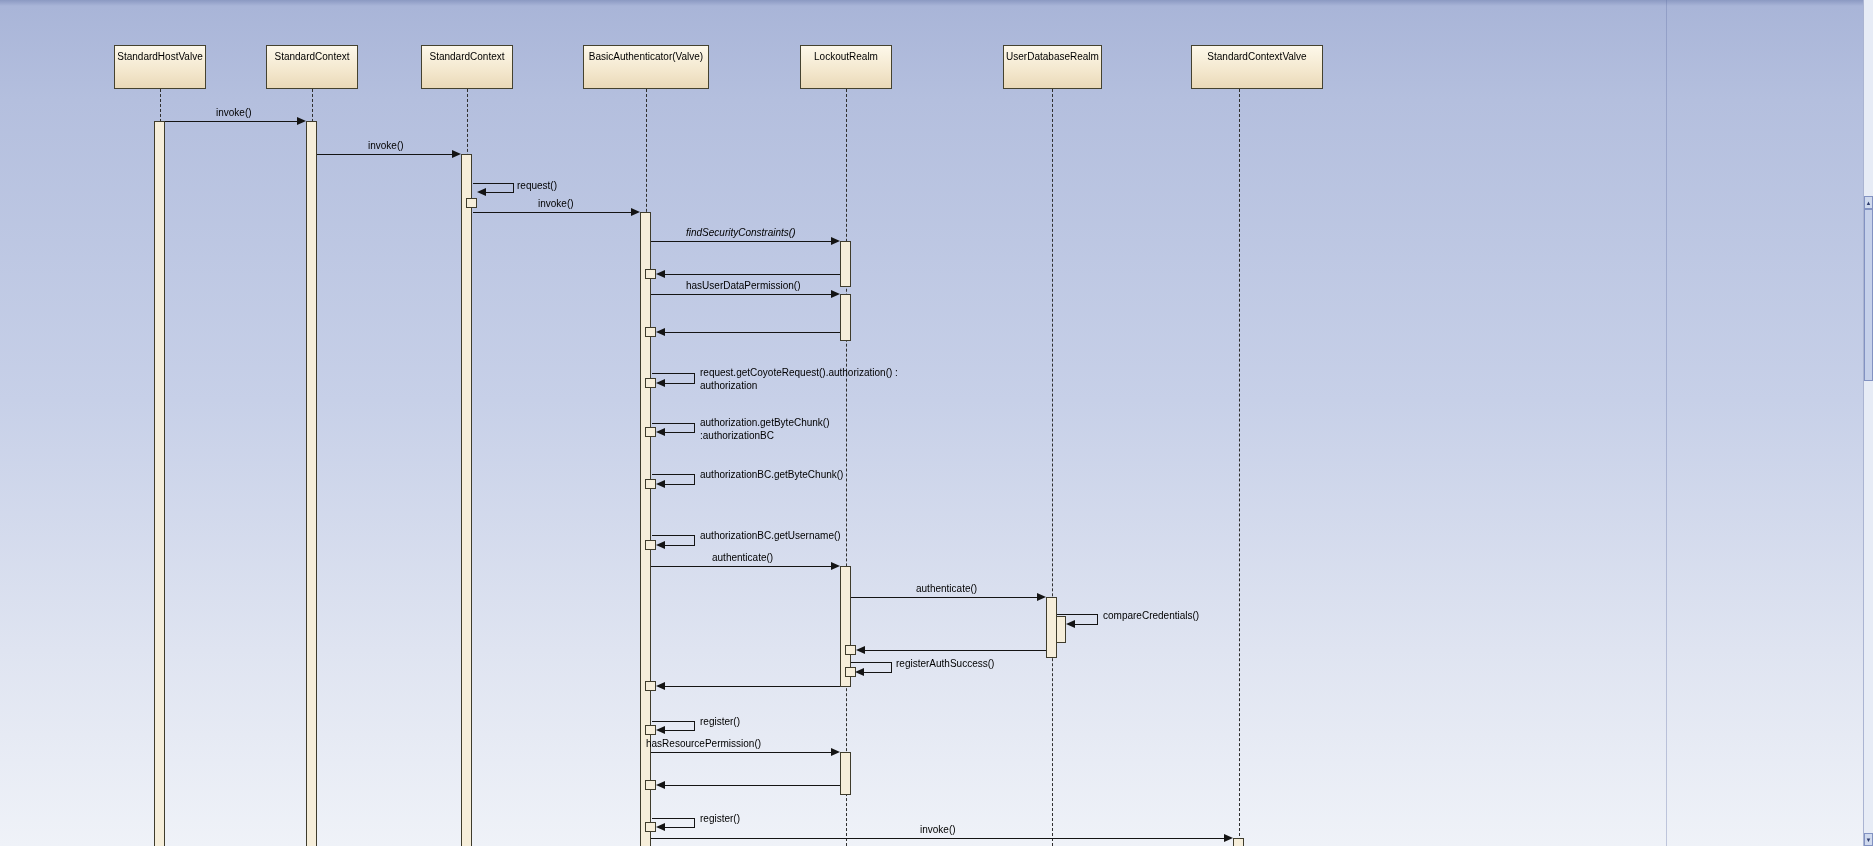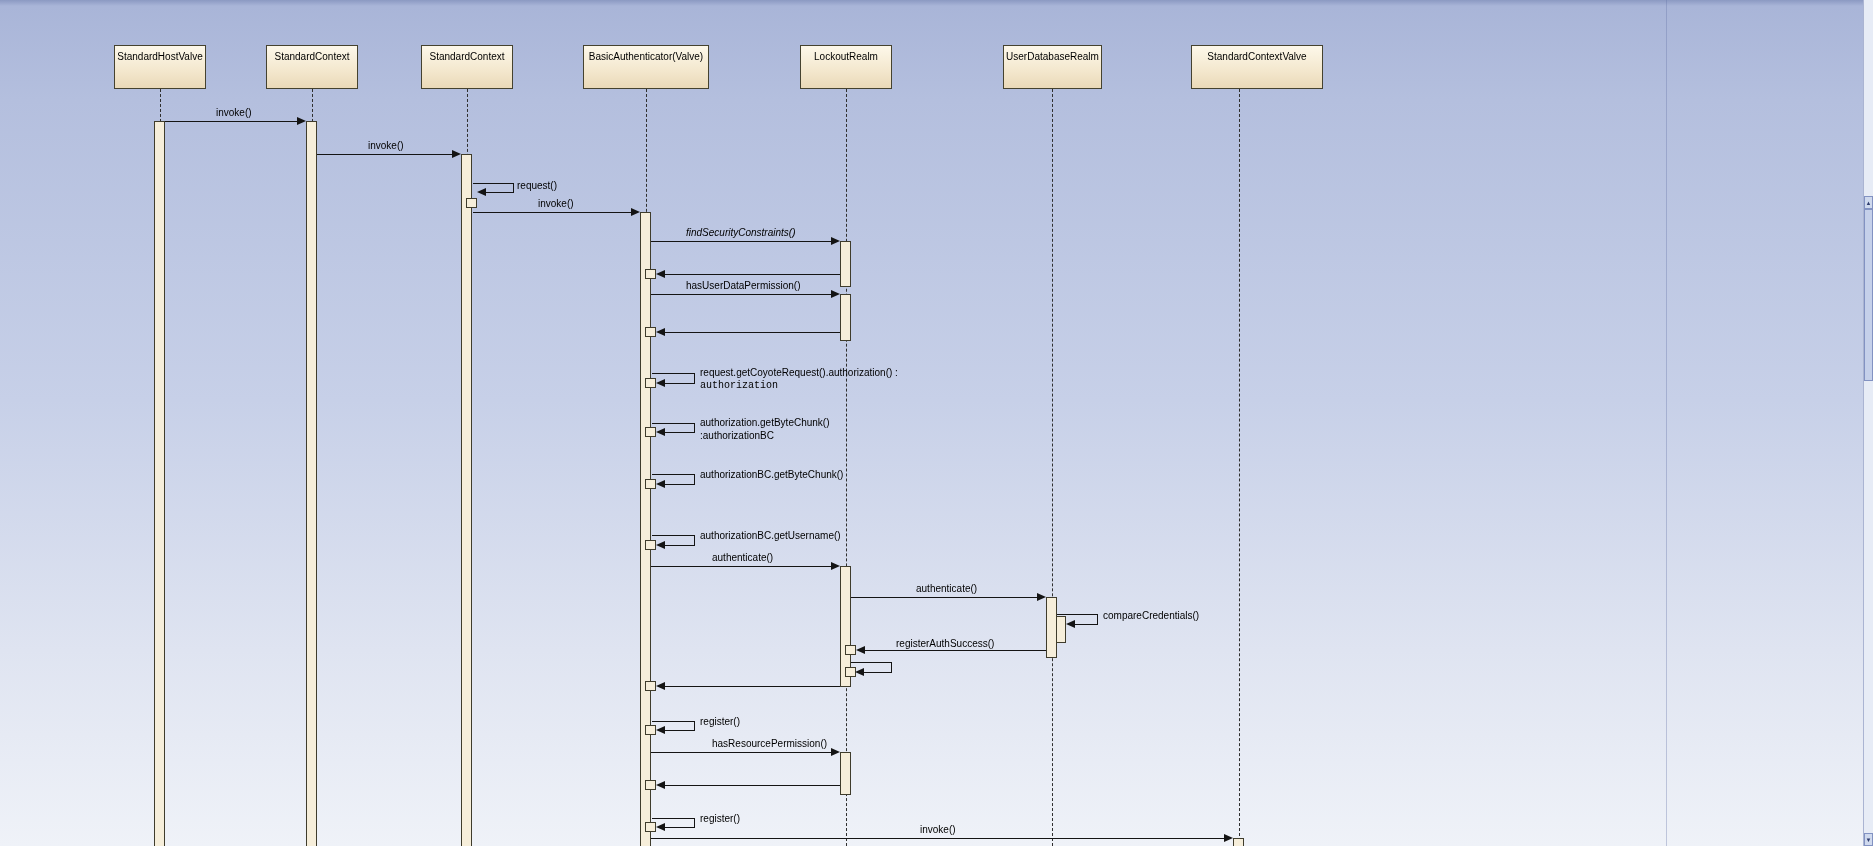--- a/index.html
+++ b/index.html
@@ -123,21 +123,21 @@
     <div class="abs hl" style="left: 651px; top: 294px; width: 182px;"></div>
     <div class="abs ah-r" style="left: 831px; top: 290px;"></div>
     <div class="abs lbl" style="left: 686px; top: 280px;">hasUserDataPermission()</div>
     <div class="abs hl" style="left: 664px; top: 332px; width: 176px;"></div>
     <div class="abs ah-l" style="left: 656px; top: 328px;"></div>
     <div class="abs hl" style="left: 652px; top: 373px; width: 42px;"></div>
     <div class="abs vl" style="left: 694px; top: 373px; height: 10px;"></div>
     <div class="abs hl" style="left: 664px; top: 383px; width: 31px;"></div>
     <div class="abs ah-l" style="left: 656px; top: 379px;"></div>
     <div class="abs lbl" style="left: 700px; top: 367px;">request.getCoyoteRequest().authorization() :</div>
-    <div class="abs lbl" style="left: 700px; top: 380px; font-family: Liberation Mono, monospace;">authorization</div>
+    <div class="abs lbl" style="left: 700px; top: 380px;">authorization</div>
     <div class="abs hl" style="left: 652px; top: 423px; width: 42px;"></div>
     <div class="abs vl" style="left: 694px; top: 423px; height: 9px;"></div>
     <div class="abs hl" style="left: 664px; top: 432px; width: 31px;"></div>
     <div class="abs ah-l" style="left: 656px; top: 428px;"></div>
     <div class="abs lbl" style="left: 700px; top: 417px; text-align: center;">authorization.getByteChunk()</div>
     <div class="abs lbl" style="left: 700px; top: 430px;">:authorizationBC</div>
     <div class="abs hl" style="left: 652px; top: 474px; width: 42px;"></div>
     <div class="abs vl" style="left: 694px; top: 474px; height: 10px;"></div>
     <div class="abs hl" style="left: 664px; top: 484px; width: 31px;"></div>
     <div class="abs ah-l" style="left: 656px; top: 480px;"></div>
@@ -157,31 +157,31 @@
     <div class="abs vl" style="left: 1097px; top: 614px; height: 10px;"></div>
     <div class="abs hl" style="left: 1074px; top: 624px; width: 24px;"></div>
     <div class="abs ah-l" style="left: 1066px; top: 620px;"></div>
     <div class="abs lbl" style="left: 1103px; top: 610px;">compareCredentials()</div>
     <div class="abs hl" style="left: 864px; top: 650px; width: 182px;"></div>
     <div class="abs ah-l" style="left: 856px; top: 646px;"></div>
     <div class="abs hl" style="left: 851px; top: 662px; width: 40px;"></div>
     <div class="abs vl" style="left: 891px; top: 662px; height: 10px;"></div>
     <div class="abs hl" style="left: 863px; top: 672px; width: 29px;"></div>
     <div class="abs ah-l" style="left: 855px; top: 668px;"></div>
-    <div class="abs lbl" style="left: 896px; top: 638px;">registerAuthSuccess()</div>
+    <div class="abs lbl" style="left: 896px; top: 658px;">registerAuthSuccess()</div>
     <div class="abs hl" style="left: 664px; top: 686px; width: 176px;"></div>
     <div class="abs ah-l" style="left: 656px; top: 682px;"></div>
     <div class="abs hl" style="left: 652px; top: 721px; width: 42px;"></div>
     <div class="abs vl" style="left: 694px; top: 721px; height: 9px;"></div>
     <div class="abs hl" style="left: 664px; top: 730px; width: 31px;"></div>
     <div class="abs ah-l" style="left: 656px; top: 726px;"></div>
     <div class="abs lbl" style="left: 700px; top: 716px;">register()</div>
     <div class="abs hl" style="left: 651px; top: 752px; width: 182px;"></div>
     <div class="abs ah-r" style="left: 831px; top: 748px;"></div>
-    <div class="abs lbl" style="left: 712px; top: 738px;">hasResourcePermission()</div>
+    <div class="abs lbl" style="left: 646px; top: 738px;">hasResourcePermission()</div>
     <div class="abs hl" style="left: 664px; top: 785px; width: 176px;"></div>
     <div class="abs ah-l" style="left: 656px; top: 781px;"></div>
     <div class="abs hl" style="left: 652px; top: 818px; width: 42px;"></div>
     <div class="abs vl" style="left: 694px; top: 818px; height: 9px;"></div>
     <div class="abs hl" style="left: 664px; top: 827px; width: 31px;"></div>
     <div class="abs ah-l" style="left: 656px; top: 823px;"></div>
     <div class="abs lbl" style="left: 700px; top: 813px;">register()</div>
     <div class="abs hl" style="left: 651px; top: 838px; width: 575px;"></div>
     <div class="abs ah-r" style="left: 1224px; top: 834px;"></div>
     <div class="abs lbl" style="left: 920px; top: 824px;">invoke()</div>

